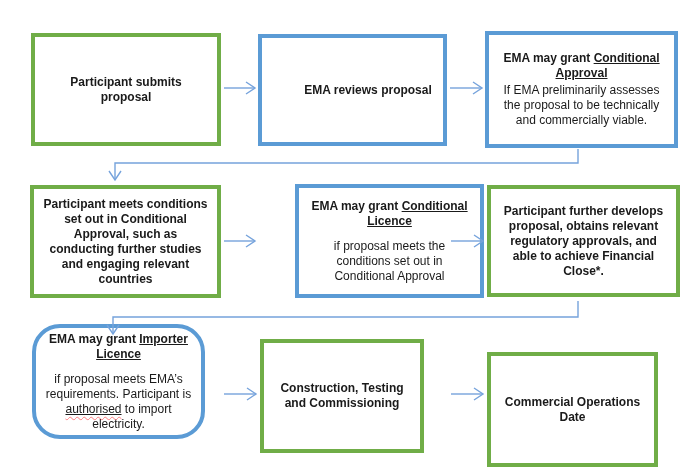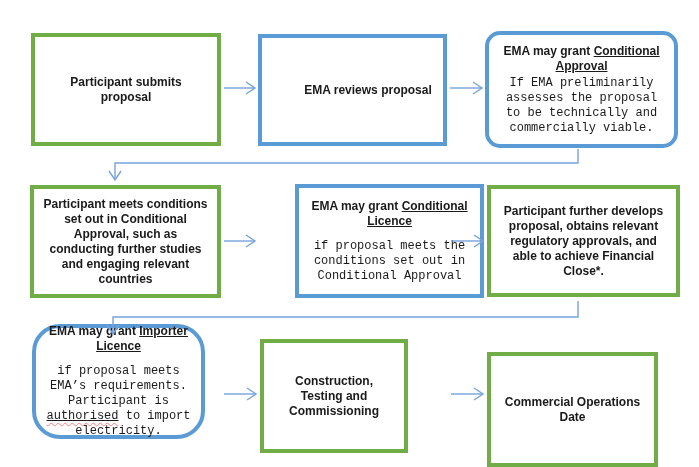--- a/index.html
+++ b/index.html
@@ -20,59 +20,59 @@
     flex-direction:column;
     align-items:center;
     justify-content:center;
     text-align:center;
     padding:6px 9px;
     font-size:12px;
     line-height:1.25;
   }
   .box .simple{font-weight:bold;}
   .box .title{font-weight:bold;}
-  .box .body{font-weight:normal;margin-top:2px;font-family:Liberation Mono, monospace;}
+  .box .body{font-weight:normal;margin-top:2px;}
   .box .body.gap{margin-top:10px;}
   .u{text-decoration:underline;}
   .spell{
     text-decoration-line:underline;
     text-decoration-style:wavy;
     text-decoration-color:#ff7c80;
     text-decoration-thickness:1px;
     text-underline-offset:3px;
     text-align:center;
   }
   #b1{left:31px;top:33px;width:190px;height:113px;}
   #b2{left:258px;top:34px;width:189px;height:112px;}
   #b3{left:485px;top:31px;width:193px;height:117px;}
   #b4{left:30px;top:185px;width:191px;height:113px;}
   #b5{left:259px;top:184px;width:189px;height:114px;margin-left:36px;}
   #b6{left:487px;top:185px;width:193px;height:112px;}
   #b7{left:32px;top:324px;width:173px;height:115px;border-radius:28px;}
-  #b8{left:260px;top:339px;width:148px;height:114px;}
+  #b8{left:260px;top:339px;width:164px;height:114px;}
   #b9{left:487px;top:352px;width:171px;height:115px;}
   .connectors{
     position:absolute;left:0;top:0;width:699px;height:467px;
     pointer-events:none;
   }
 </style>
 </head>
 <body>
 
 <div class="canvas">
 
   <div class="box" id="b1" style="border-color: rgb(112, 173, 71);">
     <div class="simple">Participant submits proposal</div>
   </div>
 
   <div class="box" id="b2" style="border-color: rgb(91, 155, 213); padding-left: 40px;">
     <div class="simple">EMA reviews proposal</div>
   </div>
 
-  <div class="box" id="b3" style="border-color: rgb(91, 155, 213); border-radius: 15px;">
+  <div class="box" id="b3" style="border-color: rgb(91, 155, 213);">
     <div class="title"><span>EMA may grant </span><span class="u">Conditional Approval</span></div>
     <div class="body">If EMA preliminarily assesses the proposal to be technically and commercially viable.</div>
   </div>
 
   <div class="box" id="b4" style="border-color: rgb(112, 173, 71);">
     <div class="simple">Participant meets conditions set out in Conditional Approval, such as conducting further studies and engaging relevant countries</div>
   </div>
 
   <div class="box" id="b5" style="border-color: rgb(91, 155, 213);">
     <div class="title"><span>EMA may grant </span><span class="u">Conditional Licence</span></div>

